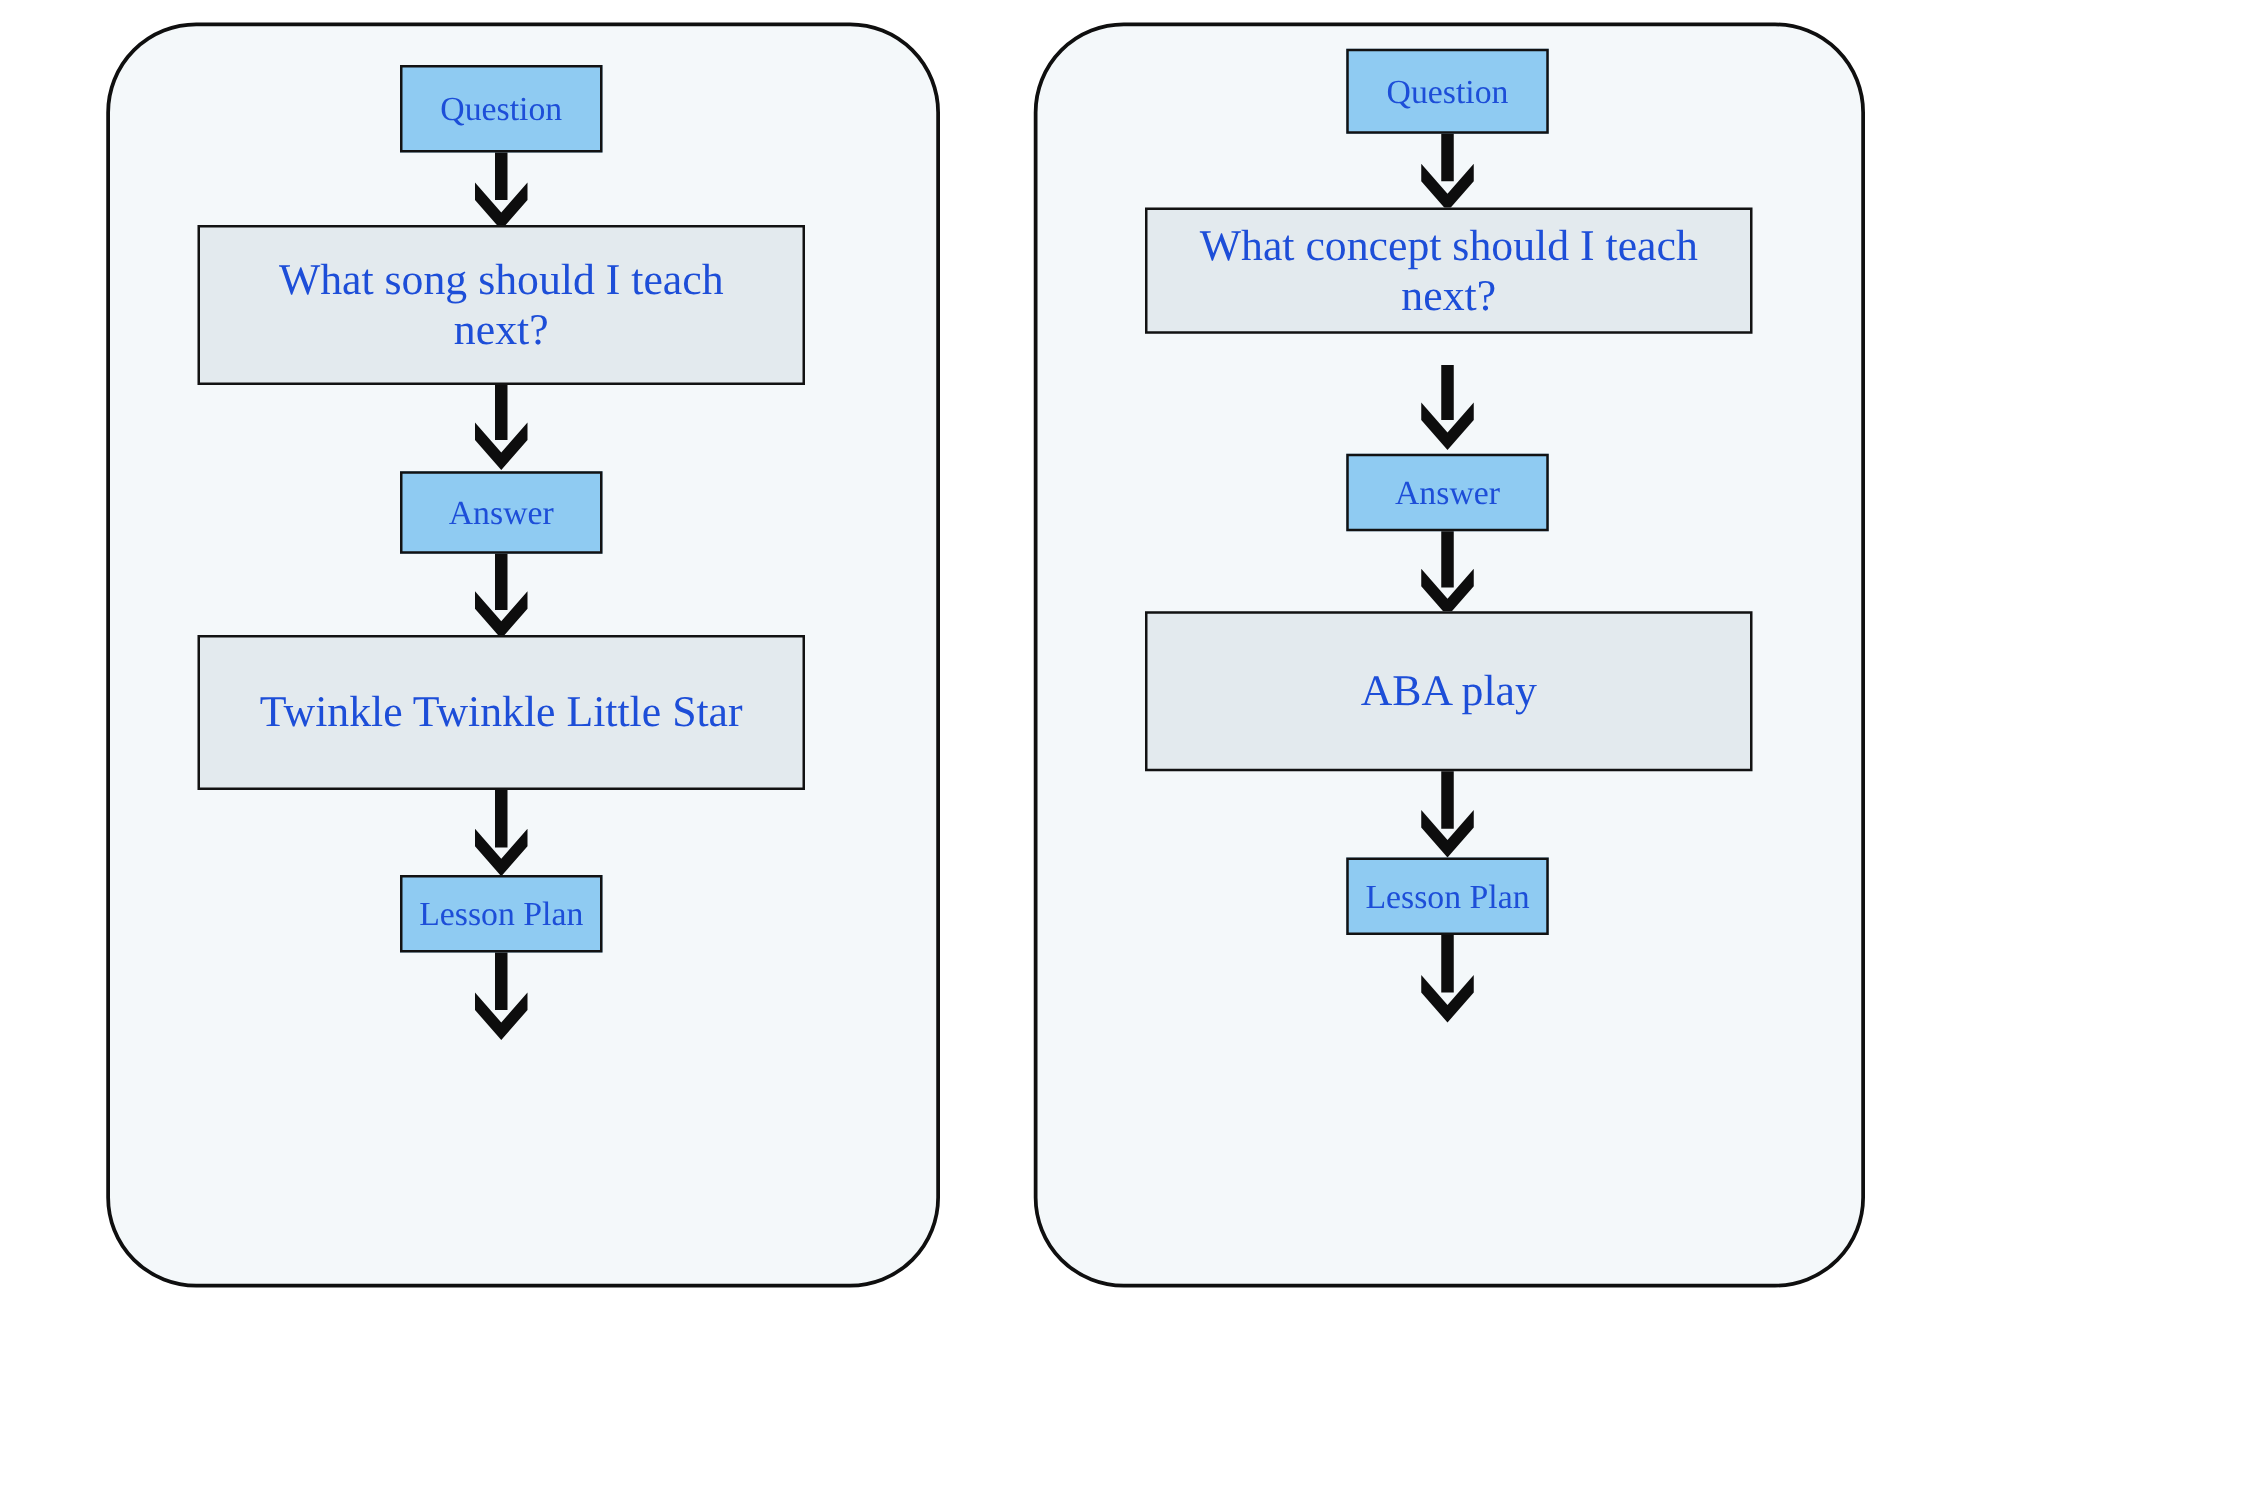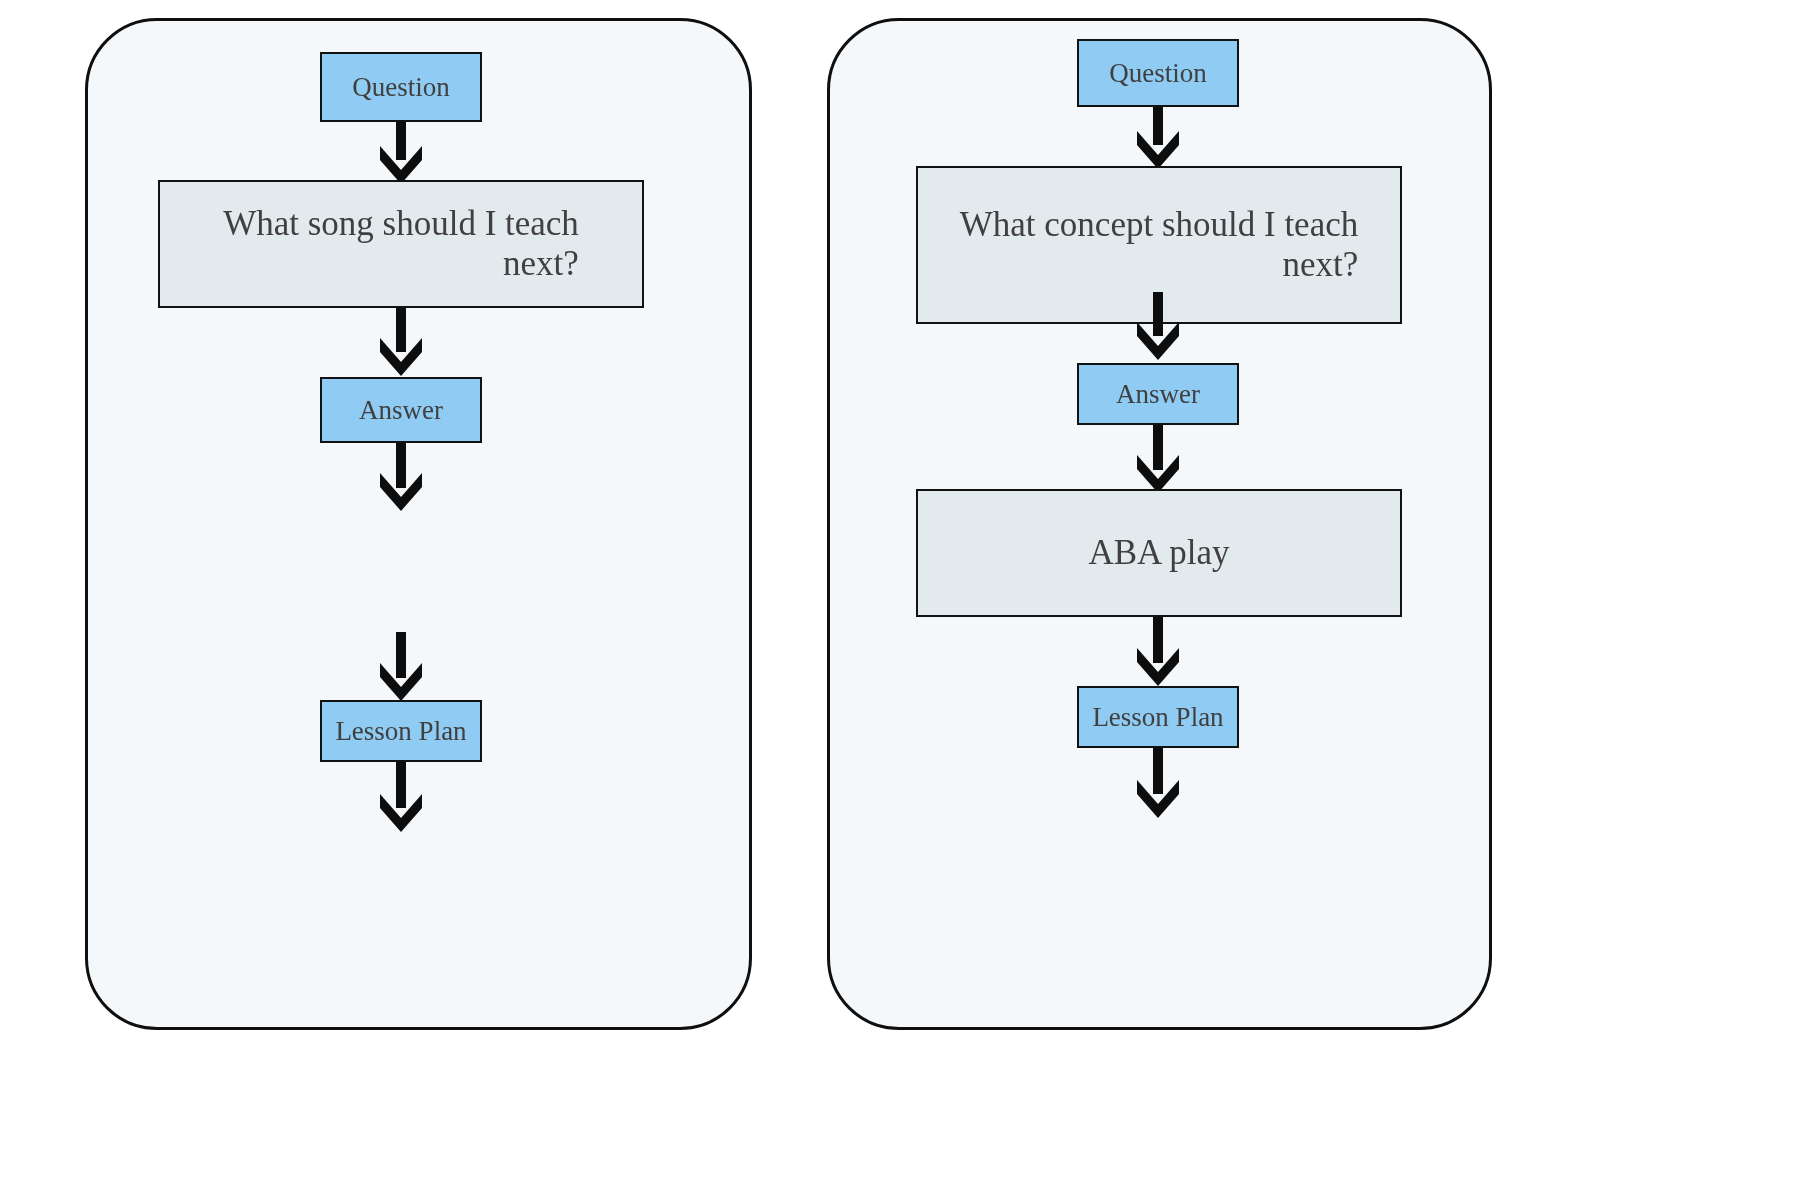--- a/index.html
+++ b/index.html
@@ -33,22 +33,22 @@
   #panel-right { left: 827px; top: 18px; width: 665px; height: 1012px; }
 
   
   .node {
     position: absolute;
     box-sizing: border-box;
     border: 2.5px solid #121212;
     display: flex;
     align-items: center;
     justify-content: center;
-    text-align: right;
-    color: #404040;
+    text-align: center;
+    color: #1d4ed8;
     line-height: 1.14;
     white-space: pre-line;
   }
   .node.blue {
     background: #8fcbf2;
     font-size: 27px;
   }
   .node.grey {
     background: #e3eaee;
     font-size: 35px;
@@ -116,20 +116,21 @@
 
   <div class="arrow" style="left:401px; top:443px;">
     <div class="shaft" style="height:45px;"></div>
     <div class="head" style="top:28px;">
       <svg width="46" height="42" viewBox="0 0 46 42">
           <path d="M2 2 L23 26 L44 2 L44 16 L23 40 L2 16 Z" fill="#0d0d0d"></path>
         </svg>
     </div>
   </div>
 
+  <div class="node grey" style="left:158px; top:508px; width:486px; height:124px;">Twinkle Twinkle Little Star</div>
 
   <div class="arrow" style="left:401px; top:632px;">
     <div class="shaft" style="height:46px;"></div>
     <div class="head" style="top:29px;">
       <svg width="46" height="42" viewBox="0 0 46 42">
           <path d="M2 2 L23 26 L44 2 L44 16 L23 40 L2 16 Z" fill="#0d0d0d"></path>
         </svg>
     </div>
   </div>
 
@@ -151,21 +152,21 @@
 
   <div class="arrow" style="left:1158px; top:107px;">
     <div class="shaft" style="height:38px;"></div>
     <div class="head" style="top:22px;">
       <svg width="46" height="42" viewBox="0 0 46 42">
           <path d="M2 2 L23 26 L44 2 L44 16 L23 40 L2 16 Z" fill="#0d0d0d"></path>
         </svg>
     </div>
   </div>
 
-  <div class="node grey" style="left:916px; top:166px; width:486px; height:158px;">What concept should I teach
+  <div class="node grey" style="left:916px; top:166px; width:486px; height:101px;">What concept should I teach
 next?</div>
 
   <div class="arrow" style="left:1158px; top:292px;">
     <div class="shaft" style="height:44px;"></div>
     <div class="head" style="top:28px;">
       <svg width="46" height="42" viewBox="0 0 46 42">
           <path d="M2 2 L23 26 L44 2 L44 16 L23 40 L2 16 Z" fill="#0d0d0d"></path>
         </svg>
     </div>
   </div>

